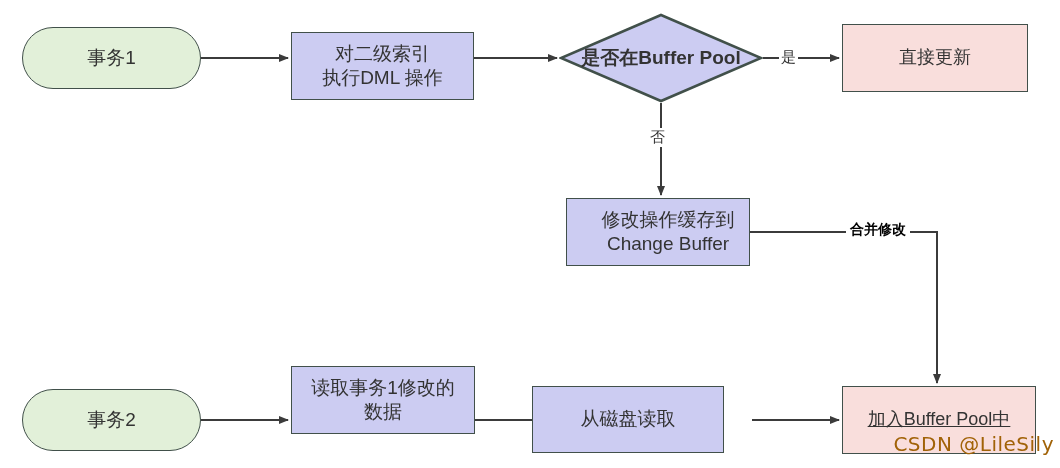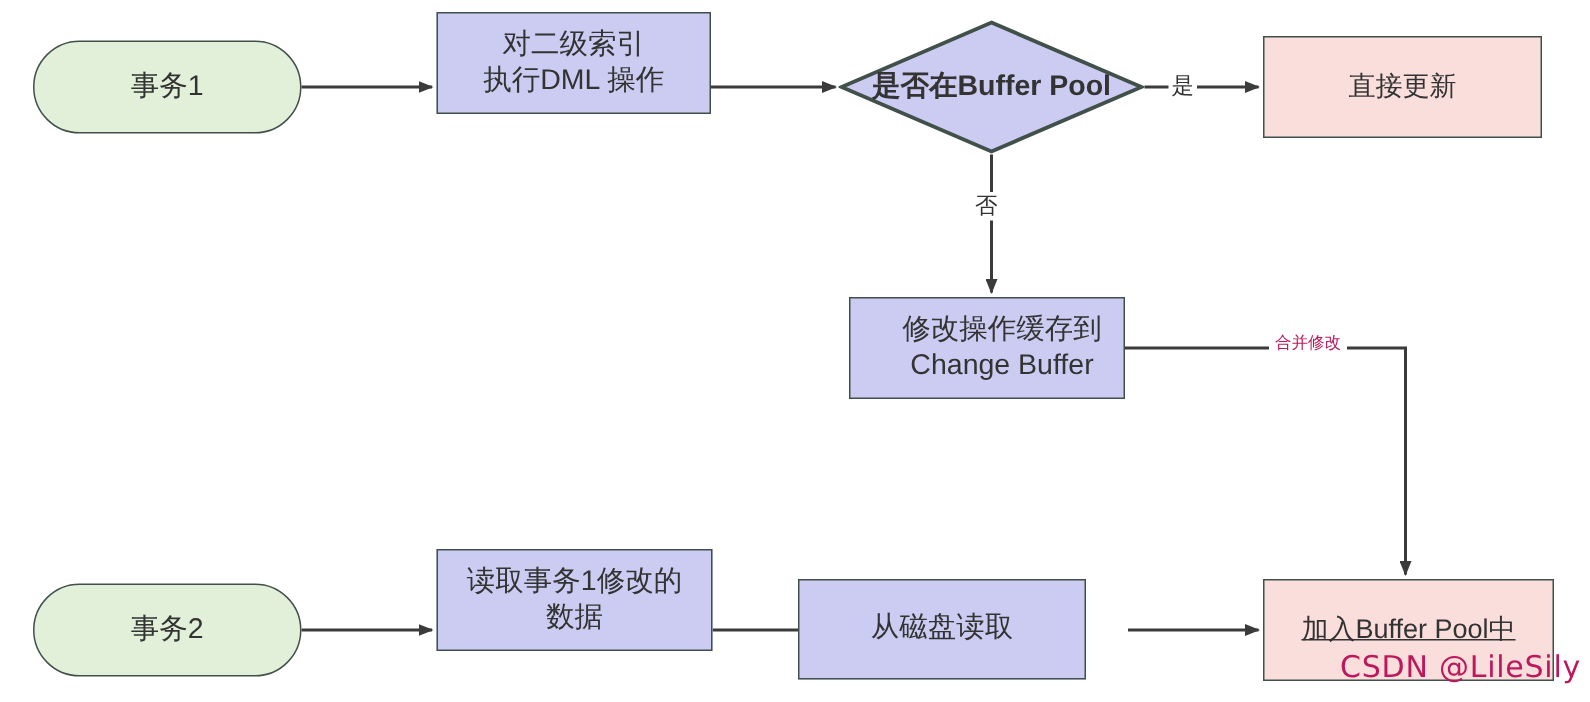--- a/index.html
+++ b/index.html
@@ -69,31 +69,31 @@
   .edge-label {
     position: absolute;
     font-size: 15px;
     color: #333333;
     background: #ffffff;
     padding: 0 2px;
     z-index: 3;
     white-space: nowrap;
   }
   .edge-label.emphasis {
-    color: #be185d;
-    font-weight: normal;
-    font-size: 11px;
+    color: #000000;
+    font-weight: bold;
+    font-size: 14px;
     padding: 0 4px;
   }
   .watermark {
     position: absolute;
     right: 6px;
     bottom: 4px;
     font-size: 20px;
-    color: #be185d;
+    color: #a16207;
     letter-spacing: 0.5px;
     z-index: 5;
     white-space: nowrap;
     font-family: "DejaVu Sans", sans-serif;
   }
 </style>
 </head>
 <body>
 
 <div id="canvas">
@@ -135,21 +135,21 @@
 
     <g>
       <path d="M752,420 L839,420" stroke="#3b3b3b" stroke-width="2" fill="none" marker-end="url(#arrow)"></path>
     </g>
   </svg>
 
   <div class="node node-terminator" style="left:22px; top:27px; width:179px; height:62px;">
     <span>事务1</span>
   </div>
 
-  <div class="node node-process" style="left:291px; top:8px; width:183px; height:68px;">
+  <div class="node node-process" style="left:291px; top:32px; width:183px; height:68px;">
     <span>对二级索引
 执行DML 操作</span>
   </div>
 
   <div class="node node-decision" style="left:559px; top:13px; width:204px; height:90px;">
     <svg class="decision-shape" viewBox="0 0 204 90" preserveAspectRatio="none">
       <polygon points="102,2 202,45 102,88 2,45" fill="#ccccf2" stroke="#41504a" stroke-width="2.6"></polygon>
     </svg>
     <span>是否在Buffer Pool</span>
   </div>

